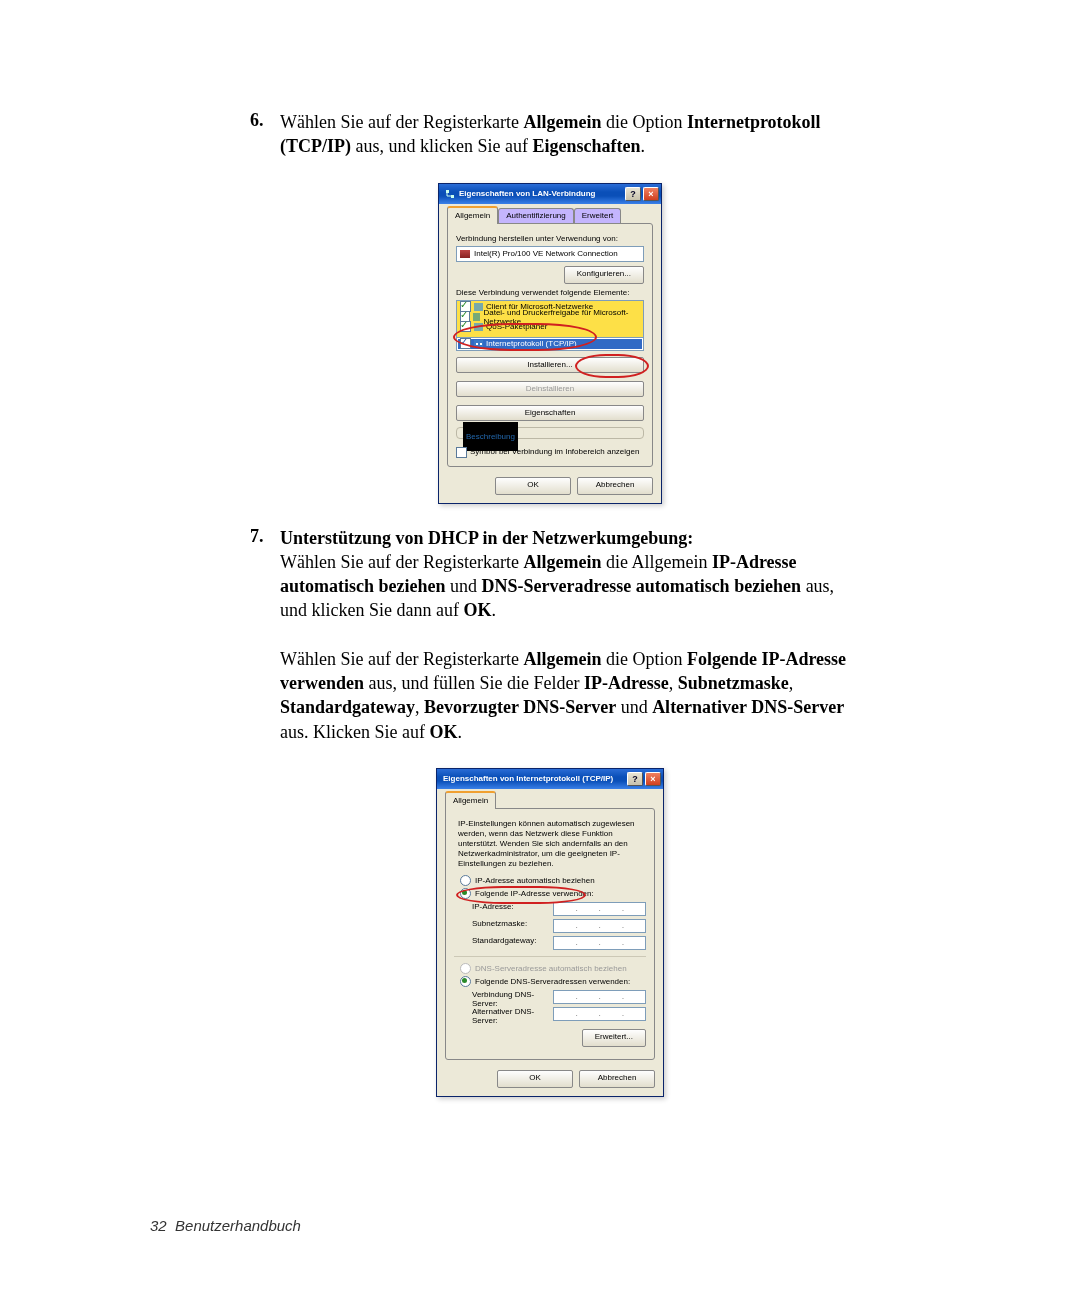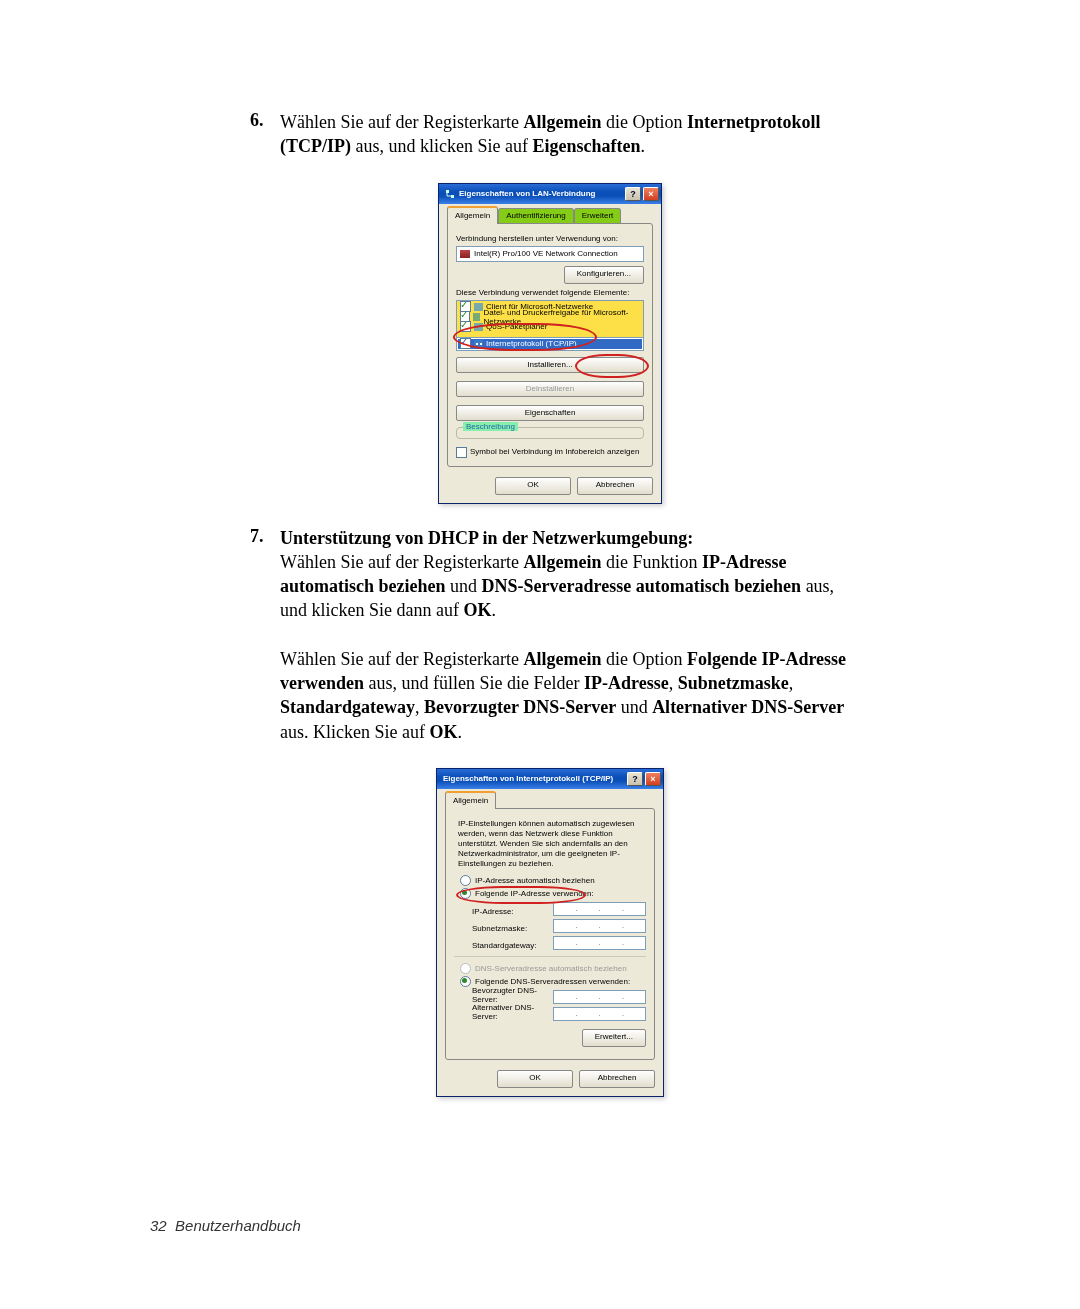--- a/index.html
+++ b/index.html
@@ -97,21 +97,21 @@
     height: 12px;
     line-height: 12px;
   }
   .tab.active {
     background: #ece9d8;
     border-top: 2px solid #f0a030;
     position: relative;
     z-index: 2;
   }
   .tab.inactive {
-    background: #84cc16;
+    background: #c4b5fd;
     margin-top: 2px;
     height: 10px;
     line-height: 10px;
   }
   .tab-panel {
     border: 1px solid #888;
     background: #ece9d8;
     padding: 8px;
     border-radius: 0 3px 3px 3px;
   }
@@ -180,34 +180,34 @@
   .group {
     border: 1px solid #bcb8a6;
     border-radius: 4px;
     padding: 6px 6px 4px 6px;
     margin-top: 6px;
     position: relative;
   }
   .group-title {
     position: absolute;
     top: -6px; left: 6px;
-    background: #86efac;
-    padding: 0 3px;
+    background: #000000;
+    padding: 10px 3px;
     color: #26a;
   }
   .desc-text { line-height: 1.2; }
   .chk-row { display: flex; margin-top: 8px; }
   .foot-row { display: flex; justify-content: flex-end; gap: 6px; margin-top: 10px; }
   
   .radio-row { display: flex; align-items: center; margin: 2px 0 2px 6px; height: 11px; }
   .radio { width: 9px; height: 9px; border: 1px solid #5a7a9a; border-radius: 50%; margin-right: 4px; position: relative; background: #fff; }
   .radio.on::after { content: ""; width: 5px; height: 5px; background: #2a8a2a; border-radius: 50%; position: absolute; top: 1px; left: 1px; }
   .radio.disabled { border-color: #bbb; }
   .radio-row.disabled { color: #999; }
-  .field-row { display: flex; align-items: flex-end; margin: 3px 0 3px 18px; height: 14px; }
+  .field-row { display: flex; align-items: flex-start; margin: 3px 0 3px 18px; height: 14px; }
   .field-row .lbl { width: 90px; }
   .ip-input {
     background: #fff;
     border: 1px solid #7e9db9;
     width: 100px; height: 12px;
     display: flex; align-items: center; justify-content: space-around;
     font-size: 7px; color: #444;
   }
   .ip-input .dot { flex: 0 0 2px; text-align: center; }
   .ip-input .seg { flex: 1; text-align: center; }
@@ -320,21 +320,21 @@
       </div>
     </div>
   </div>
 
   <div class="list-item">
     <div class="li-row">
       <div class="li-num">7.</div>
       <div class="li-body">
         <div><b>Unterstützung von DHCP in der Netzwerkumgebung:</b></div>
         <div>
-          <span>Wählen Sie auf der Registerkarte </span><b>Allgemein</b><span> die Funktion </span><b>IP-Adresse automatisch beziehen</b><span> und </span><b>DNS-Serveradresse automatisch beziehen</b><span> aus, und klicken Sie dann auf </span><b>OK</b><span>.</span>
+          <span>Wählen Sie auf der Registerkarte </span><b>Allgemein</b><span> die Allgemein </span><b>IP-Adresse automatisch beziehen</b><span> und </span><b>DNS-Serveradresse automatisch beziehen</b><span> aus, und klicken Sie dann auf </span><b>OK</b><span>.</span>
         </div>
         <div style="height:24px;"></div>
         <div>
           <span>Wählen Sie auf der Registerkarte </span><b>Allgemein</b><span> die Option </span><b>Folgende IP-Adresse verwenden</b><span> aus, und füllen Sie die Felder </span><b>IP-Adresse</b><span>, </span><b>Subnetzmaske</b><span>, </span><b>Standardgateway</b><span>, </span><b>Bevorzugter DNS-Server</b><span> und </span><b>Alternativer DNS-Server</b><span> aus. Klicken Sie auf </span><b>OK</b><span>.</span>
         </div>
       </div>
     </div>
   </div>
 
   <div class="dialog-wrap">
@@ -403,21 +403,21 @@
 
           <div class="radio-row disabled">
               <span class="radio disabled"></span>
               <span>DNS-Serveradresse automatisch beziehen</span>
             </div>
           <div class="radio-row">
               <span class="radio on"></span>
               <span>Folgende DNS-Serveradressen verwenden:</span>
             </div>
           <div class="field-row">
-              <span class="lbl">Bevorzugter DNS-Server:</span>
+              <span class="lbl">Verbindung DNS-Server:</span>
               <span class="ip-input">
                 <span class="seg"></span>
                 <span class="dot">.</span>
                 <span class="seg"></span>
                 <span class="dot">.</span>
                 <span class="seg"></span>
                 <span class="dot">.</span>
                 <span class="seg"></span>
               </span>
             </div>

